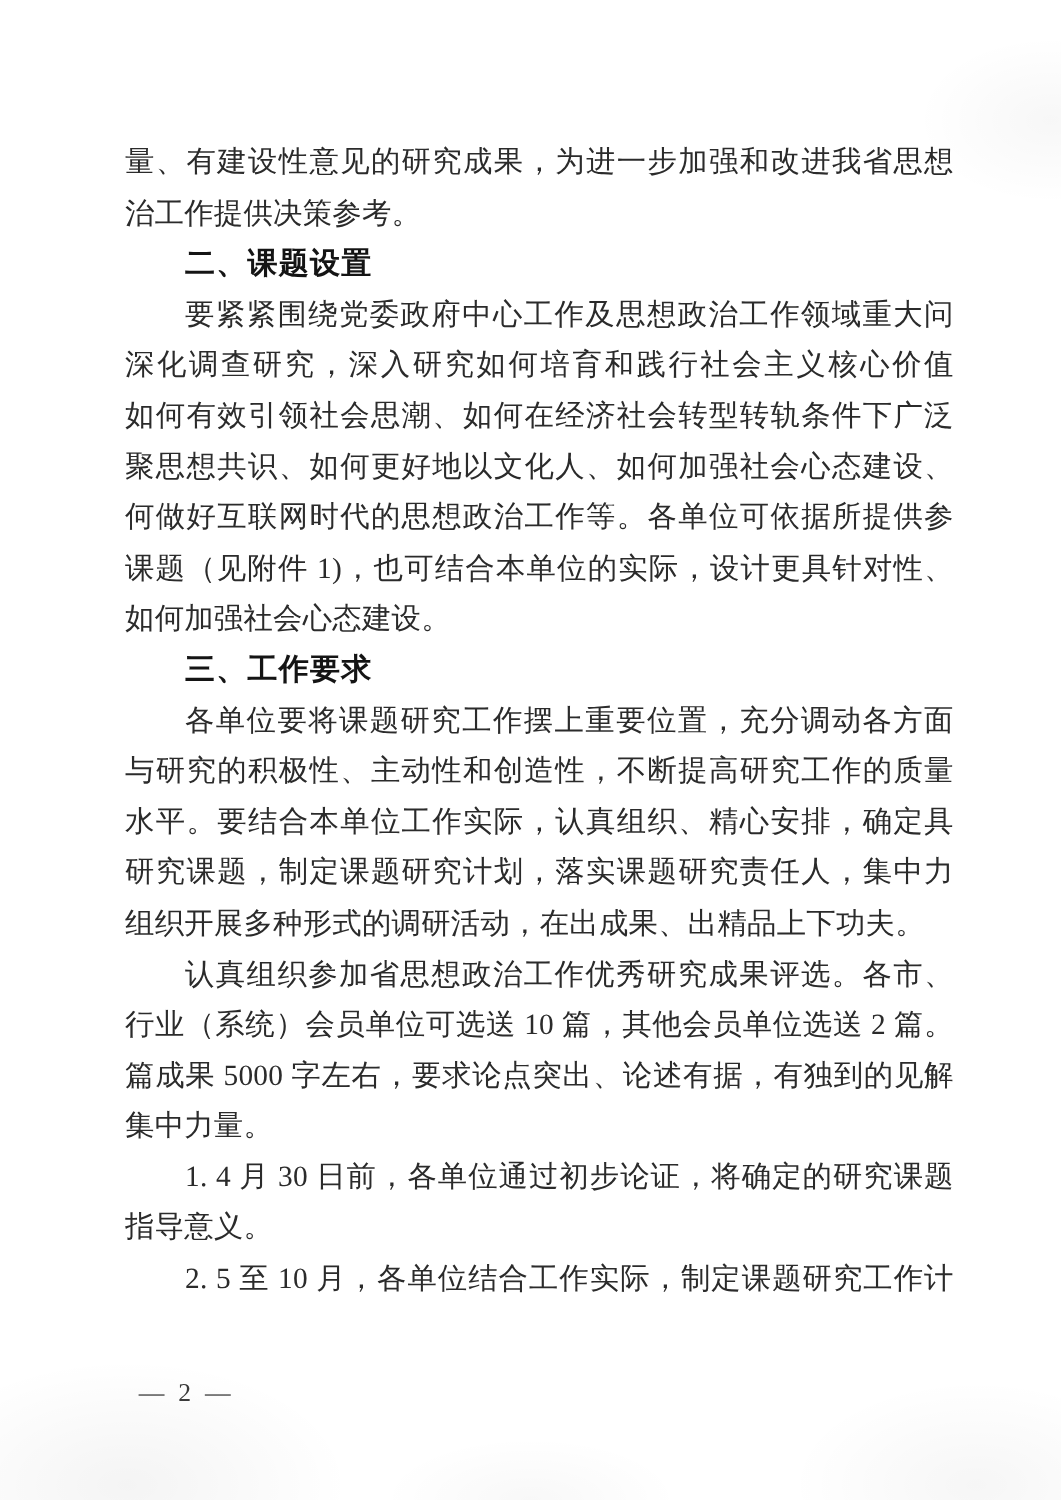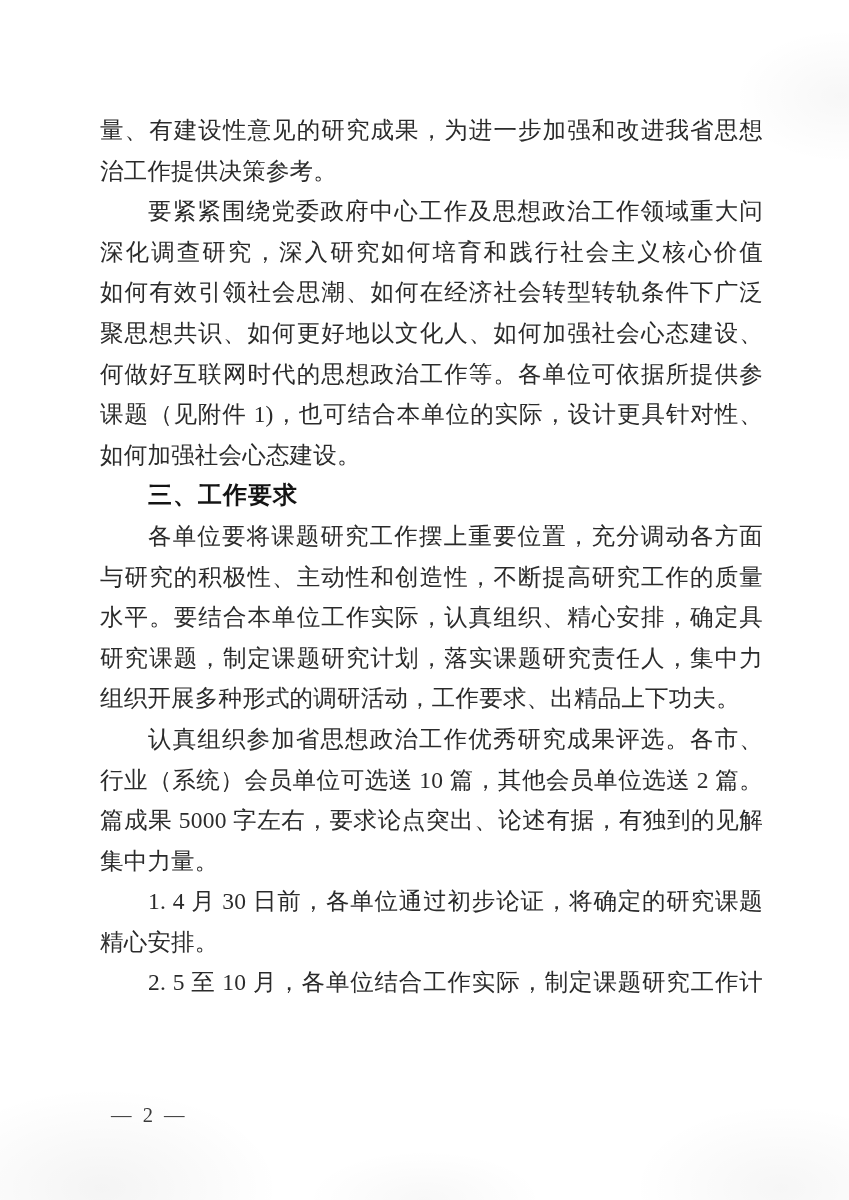--- a/index.html
+++ b/index.html
@@ -71,35 +71,36 @@
   }
 </style>
 </head>
 <body>
 
 <div class="scan-vignette"></div>
 
 <div class="doc-body">
     <div class="line justify">量、有建设性意见的研究成果，为进一步加强和改进我省思想政</div>
     <div class="line">治工作提供决策参考。</div>
+    <div class="heading">二、课题设置</div>
     <div class="line justify indent">要紧紧围绕党委政府中心工作及思想政治工作领域重大问题</div>
     <div class="line justify">深化调查研究，深入研究如何培育和践行社会主义核心价值观、</div>
     <div class="line justify">如何有效引领社会思潮、如何在经济社会转型转轨条件下广泛凝</div>
     <div class="line justify">聚思想共识、如何更好地以文化人、如何加强社会心态建设、如</div>
     <div class="line justify">何做好互联网时代的思想政治工作等。各单位可依据所提供参考</div>
     <div class="line justify">课题（见附件 1)，也可结合本单位的实际，设计更具针对性、实</div>
     <div class="line">如何加强社会心态建设。</div>
     <div class="heading">三、工作要求</div>
     <div class="line justify indent">各单位要将课题研究工作摆上重要位置，充分调动各方面参</div>
     <div class="line justify">与研究的积极性、主动性和创造性，不断提高研究工作的质量和</div>
     <div class="line justify">水平。要结合本单位工作实际，认真组织、精心安排，确定具体</div>
     <div class="line justify">研究课题，制定课题研究计划，落实课题研究责任人，集中力量</div>
-    <div class="line">组织开展多种形式的调研活动，工作要求、出精品上下功夫。</div>
+    <div class="line">组织开展多种形式的调研活动，在出成果、出精品上下功夫。</div>
     <div class="line justify indent">认真组织参加省思想政治工作优秀研究成果评选。各市、各</div>
     <div class="line justify">行业（系统）会员单位可选送 10 篇，其他会员单位选送 2 篇。每</div>
     <div class="line justify">篇成果 5000 字左右，要求论点突出、论述有据，有独到的见解和</div>
     <div class="line">集中力量。</div>
     <div class="line justify indent">1. 4 月 30 日前，各单位通过初步论证，将确定的研究课题报</div>
-    <div class="line">精心安排。</div>
+    <div class="line">指导意义。</div>
     <div class="line justify indent">2. 5 至 10 月，各单位结合工作实际，制定课题研究工作计划，</div>
   </div>
 
 <div class="page-footer">— 2 —</div>
 
 </body></html>

